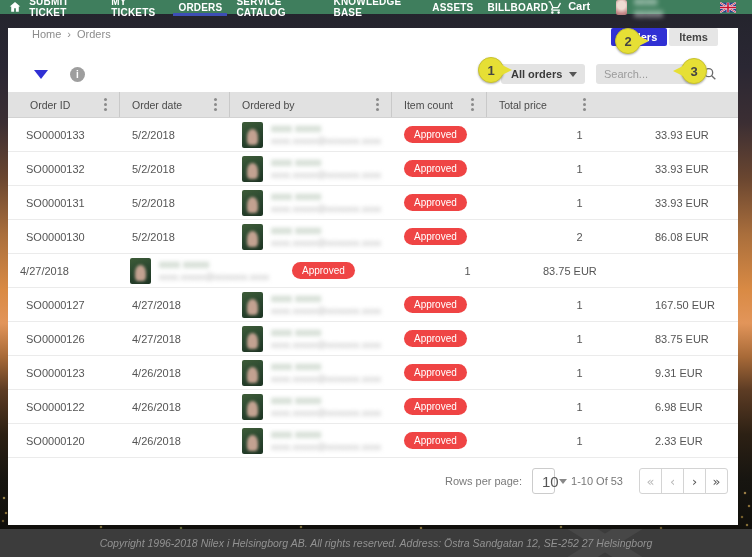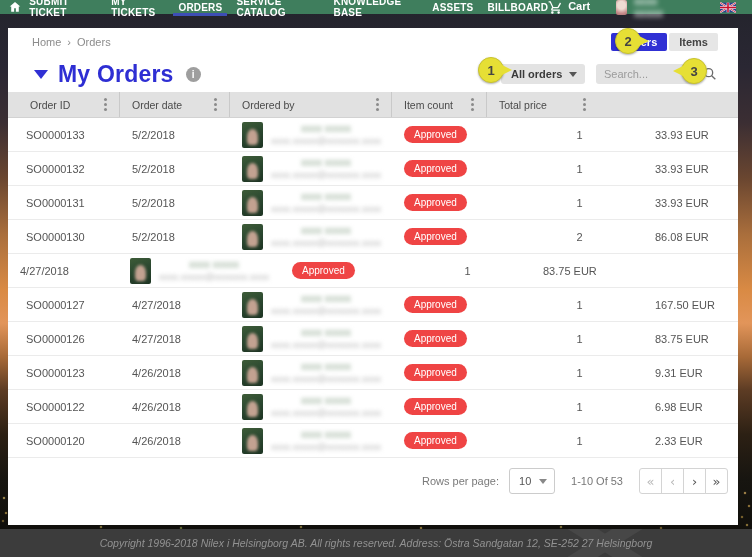--- a/index.html
+++ b/index.html
@@ -33,21 +33,21 @@
   .nav-user { display:flex; align-items:center; gap:7px; margin-left:26px; cursor:pointer; }
   .nav-avatar { width:15px; height:15px; border-radius:2px;
     background:radial-gradient(circle at 50% 35%, #eedcd2 0 35%, #c98f8f 70%, #a96f6f 100%); filter:blur(.6px); }
   .nav-username { color:rgba(255,255,255,.9); font-size:10.5px; font-weight:bold; filter:blur(2.4px); }
   .nav-flag { margin-left:46px; margin-right:16px; cursor:pointer; line-height:0; }
 
   
   .card { position:absolute; left:8px; top:28px; width:730px; height:497px; background:#fff; z-index:2; }
 
   .card-toolbar { position:absolute; top:0; left:0; right:0; height:28px; display:flex;
-    align-items:center; justify-content:space-between; padding:0 20px 0 24px; }
+    align-items:flex-start; justify-content:space-between; padding:0 20px 0 24px; }
   .breadcrumb { display:flex; align-items:center; gap:6px; font-size:11px; color:#8c8c8c; }
   .breadcrumb .bc-home { cursor:pointer; }
   .segmented { display:flex; gap:2px; }
   .seg { border:none; height:18px; padding:0 10px; font-size:11px; font-weight:bold;
     font-family:"Liberation Sans",sans-serif; border-radius:2px; cursor:pointer; background:#e6e6e6; color:#444; }
   .seg.active { background:#3030d4; color:#fff; }
 
   .title-row { position:absolute; top:28px; left:0; right:0; height:36px; display:flex;
     align-items:center; padding:0 20px 0 26px; }
   .tri { width:0; height:0; border-left:7px solid transparent; border-right:7px solid transparent;
@@ -67,42 +67,42 @@
 
   
   .table { position:absolute; top:64px; left:0; right:0; }
   .thead { display:flex; height:26px; background:#e1e1e1; border-bottom:1px solid #d2d2d2; }
   .th { display:flex; align-items:center; justify-content:space-between; padding-right:8px;
     font-size:10.5px; color:#4a4a4a; border-right:1px solid #c9c9c9; }
   .th:last-child { border-right:none; }
   .kebab { width:3px; height:3px; border-radius:50%; background:#8a8a8a; flex:none; cursor:pointer;
     box-shadow:0 -5px 0 #8a8a8a, 0 5px 0 #8a8a8a; margin:0 4px; }
   .c1 { width:112px; padding-left:22px; } .c2 { width:110px; padding-left:12px; }
-  .c3 { width:162px; padding-left:12px;text-align:center; } .c4 { width:140px; padding-left:12px; }
+  .c3 { width:162px; padding-left:12px; } .c4 { width:140px; padding-left:12px; }
   .c5 { width:95px;  padding-left:12px; } .c6 { width:111px; padding-left:12px; }
 
   .tr { display:flex; height:34px; background:#fff; border-bottom:1px solid #ebebeb; cursor:pointer; }
   .td { display:flex; align-items:center; font-size:11px; color:#555; }
   .td.c1 { padding-left:18px; } .td.c5 { justify-content:center; padding-left:0; } .td.c6 { padding-left:28px; }
   .row-avatar { width:21px; height:26px; border-radius:2px; flex:none; position:relative; overflow:hidden;
     background:linear-gradient(160deg,#3e5c38 0%, #2b4830 45%, #1d3322 100%); }
   .row-avatar::after { content:""; position:absolute; left:5px; top:7px; width:11px; height:16px;
     border-radius:50% 50% 30% 30%; background:#c3a291; filter:blur(1.5px); }
   .by-text { display:flex; flex-direction:column; justify-content:center; margin-left:8px; line-height:1.25; }
   .by-name { font-size:10.5px; color:#8fa68f; filter:blur(2.2px); }
   .by-email { font-size:9.5px; color:#b3b3b3; filter:blur(2.2px); }
   .pill { height:17px; line-height:17px; padding:0 10px; border-radius:9px; background:#ef4444;
     color:#fff; font-size:10px; }
 
   
   .pager-row { position:absolute; top:438px; right:10px; height:30px; display:flex; align-items:center; }
   .rpp-label { font-size:11px; color:#7a7a7a; }
-  .rpp-select { width:46px; height:26px; border:1px solid #ccc; border-radius:3px; margin-left:10px;
+  .rpp-select { width:23px; height:26px; border:1px solid #ccc; border-radius:3px; margin-left:10px;
     display:flex; align-items:center; justify-content:space-between; padding:0 7px 0 9px; cursor:pointer;
-    font-size:11px; color:#555; }
+    font-size:15px; color:#555; }
   .rpp-select .caret { border-top-color:#888; }
   .range { font-size:11px; color:#777; margin:0 16px; }
   .pager-buttons { display:flex; }
   .pg { width:23px; height:26px; border:1px solid #d4d4d4; background:#fff; margin-left:-1px;
     font-size:13px; color:#555; cursor:pointer; font-family:"DejaVu Sans",sans-serif; padding:0; }
   .pg:first-child { border-radius:3px 0 0 3px; margin-left:0; }
   .pg:last-child { border-radius:0 3px 3px 0; }
   .pg.disabled { color:#b8b8b8; }
 
   
@@ -180,21 +180,20 @@
       <span>Orders</span>
     </div>
     <div class="segmented">
       <button class="seg active">Orders</button>
       <button class="seg">Items</button>
     </div>
   </div>
 
   <div class="title-row">
     <span class="tri"></span>
-    <h1 class="page-title">My Orders</h1>
     <span class="info">i</span>
     <div class="title-spacer"></div>
     <div class="dropdown">
       <span class="sel">All orders</span>
       <span class="caret"></span>
     </div>
     <input class="search" type="text" placeholder="Search..." style="">
     <span class="mag">
       <svg width="16" height="16" viewBox="0 0 24 24" fill="none" stroke="#6a6a6a" stroke-width="2">
           <circle cx="10" cy="10" r="6"></circle>

